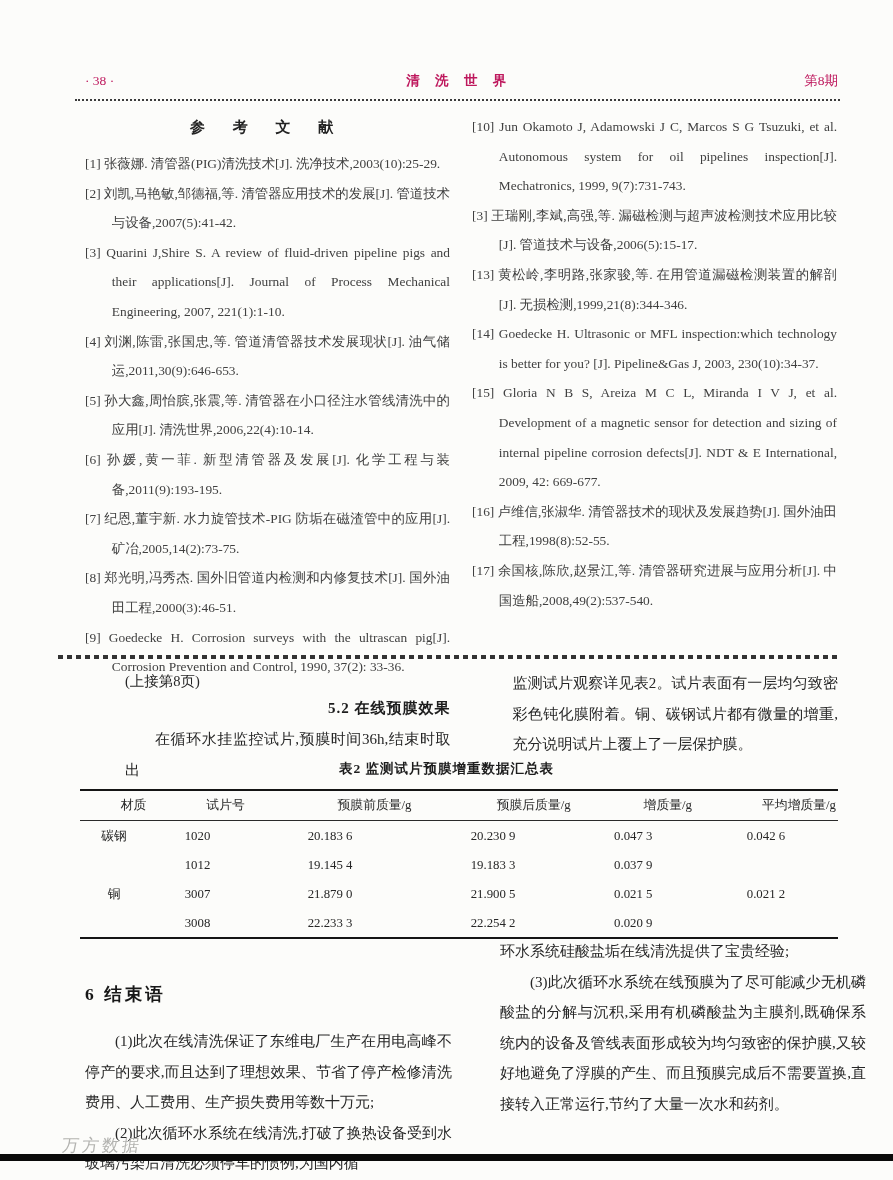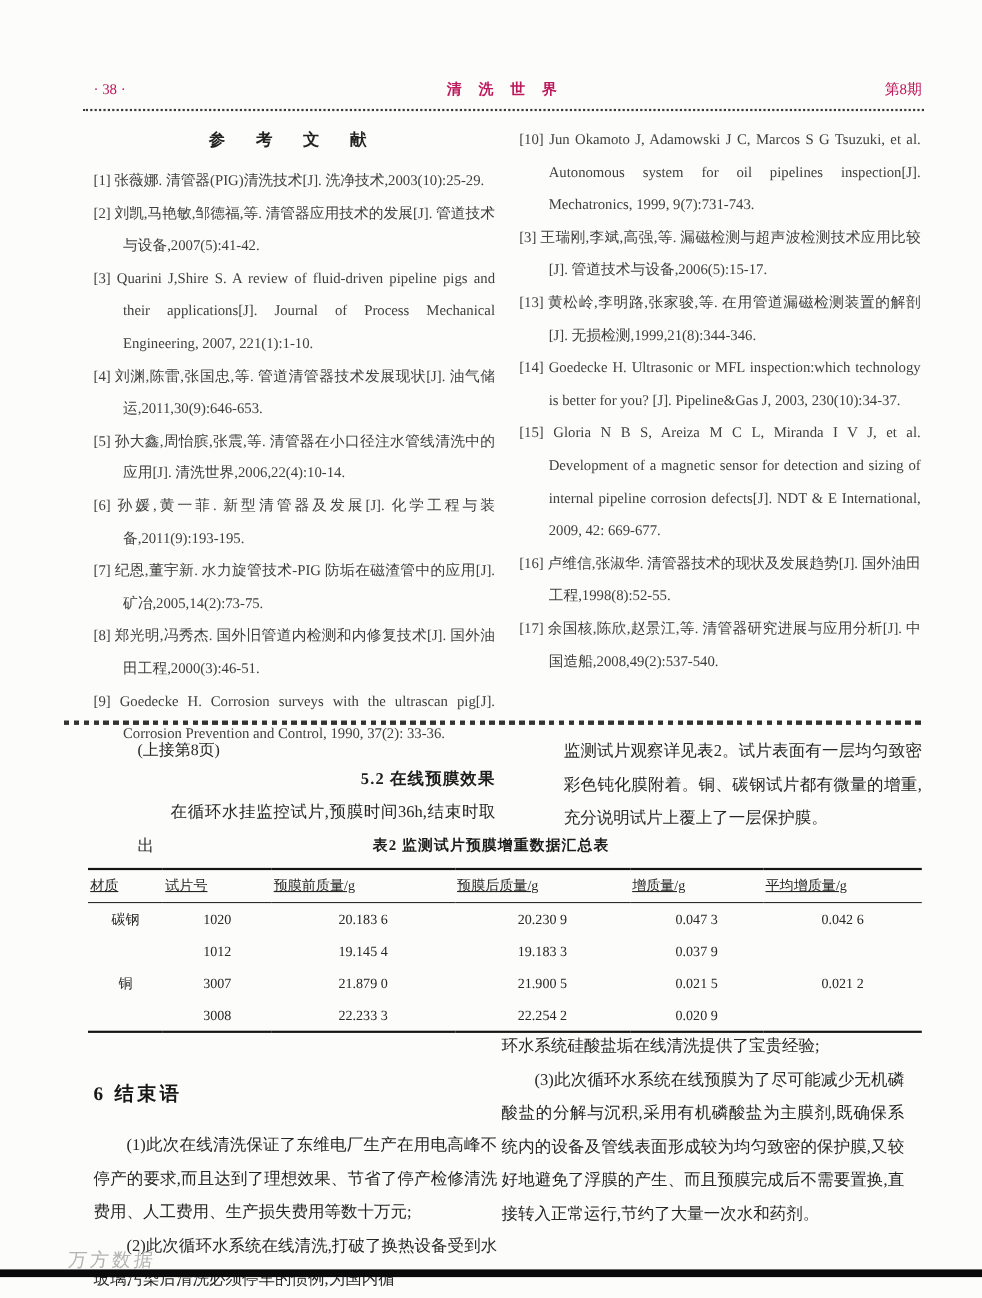--- a/index.html
+++ b/index.html
@@ -60,28 +60,28 @@
   .table-caption{
     position:absolute;top:760px;left:0;width:893px;text-align:center;
     font-size:13.5px;font-weight:bold;letter-spacing:1px;color:#1d1d1d;
   }
   table.datatable{
     position:absolute;top:789px;left:80px;width:758px;
     border-collapse:collapse;font-size:12.8px;color:#262626;
   }
   table.datatable th{
     font-weight:normal;border-top:2.5px solid #151515;border-bottom:1.3px solid #2a2a2a;
-    padding:6px 2px;text-align:left;white-space:nowrap;text-decoration:underline;
+    padding:6px 2px;text-align:right;white-space:nowrap;
   }
   table.datatable td{padding:6.5px 2px;text-align:center;white-space:nowrap;}
   table.datatable tr.last td{border-bottom:2.5px solid #151515;}
 
   
   .conclusion-left{position:absolute;top:982px;left:85px;width:367px;}
-  .conclusion-right{position:absolute;top:936px;left:456px;width:366px;}
+  .conclusion-right{position:absolute;top:936px;left:500px;width:366px;}
   .sec6-heading{margin:0 0 20px 0;font-size:17.5px;font-weight:bold;letter-spacing:3px;color:#171717;}
 
   
   .watermark{
     position:absolute;top:1134px;left:62px;font-size:17px;color:#b3b3b0;
     letter-spacing:3px;transform:skewX(-8deg);
   }
   .bottom-bar{position:absolute;top:1154px;left:0;width:893px;height:7px;background:#0a0a0a;}
 </style>
 </head>

